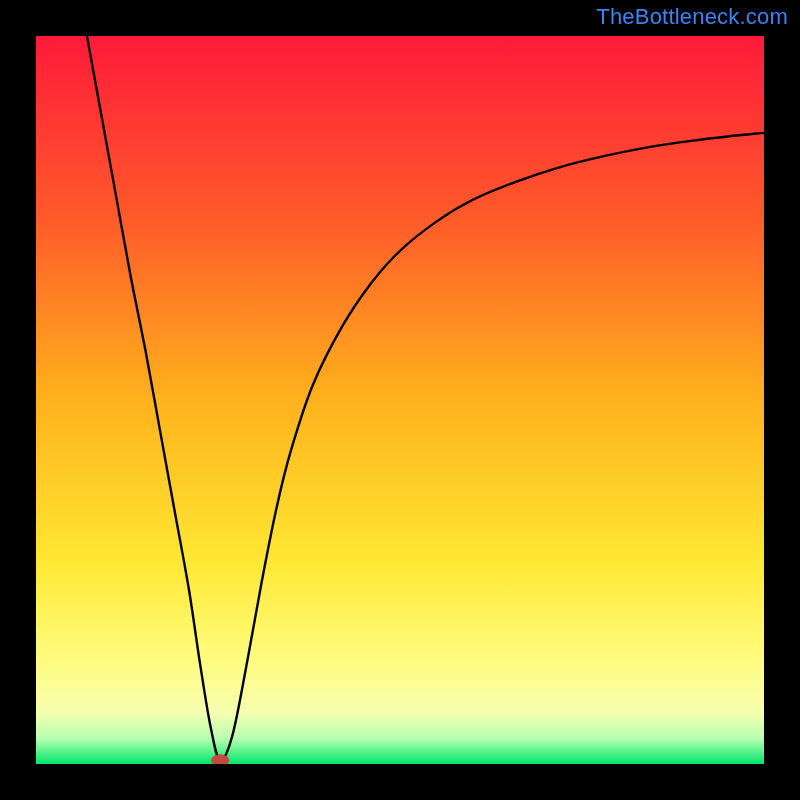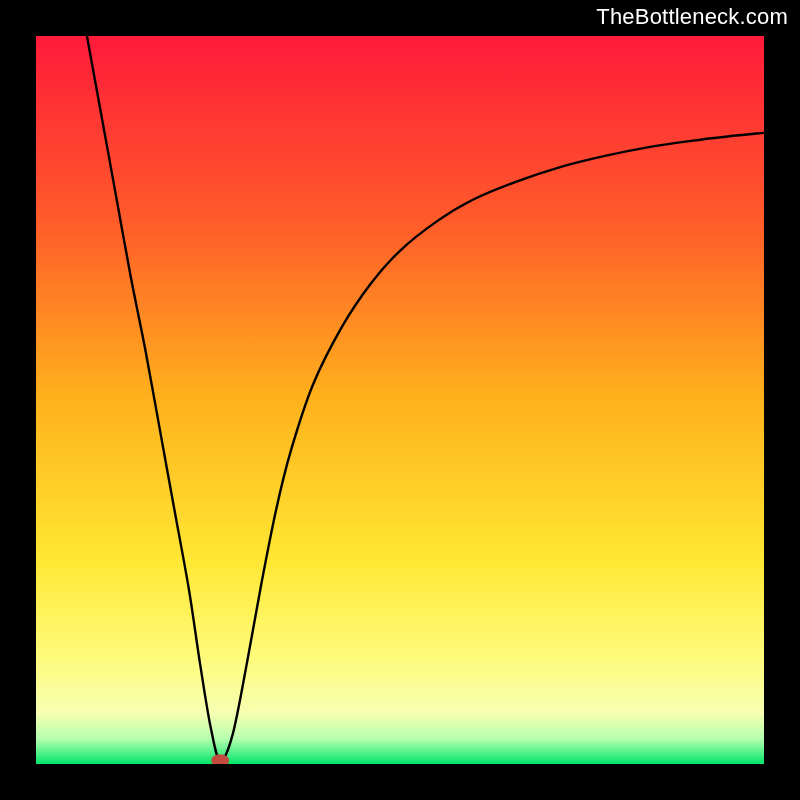--- a/index.html
+++ b/index.html
@@ -18,21 +18,21 @@
     width: 800px;
     height: 800px;
     background: #000000;
   }
   .watermark {
     position: absolute;
     top: 4px;
     right: 12px;
     font-size: 22px;
     font-weight: 500;
-    color: #ffffff;
+    color: #3b82f6;
     letter-spacing: 0.2px;
     z-index: 10;
   }
   .plot-wrap {
     position: absolute;
     left: 36px;
     top: 36px;
     width: 728px;
     height: 728px;
   }

